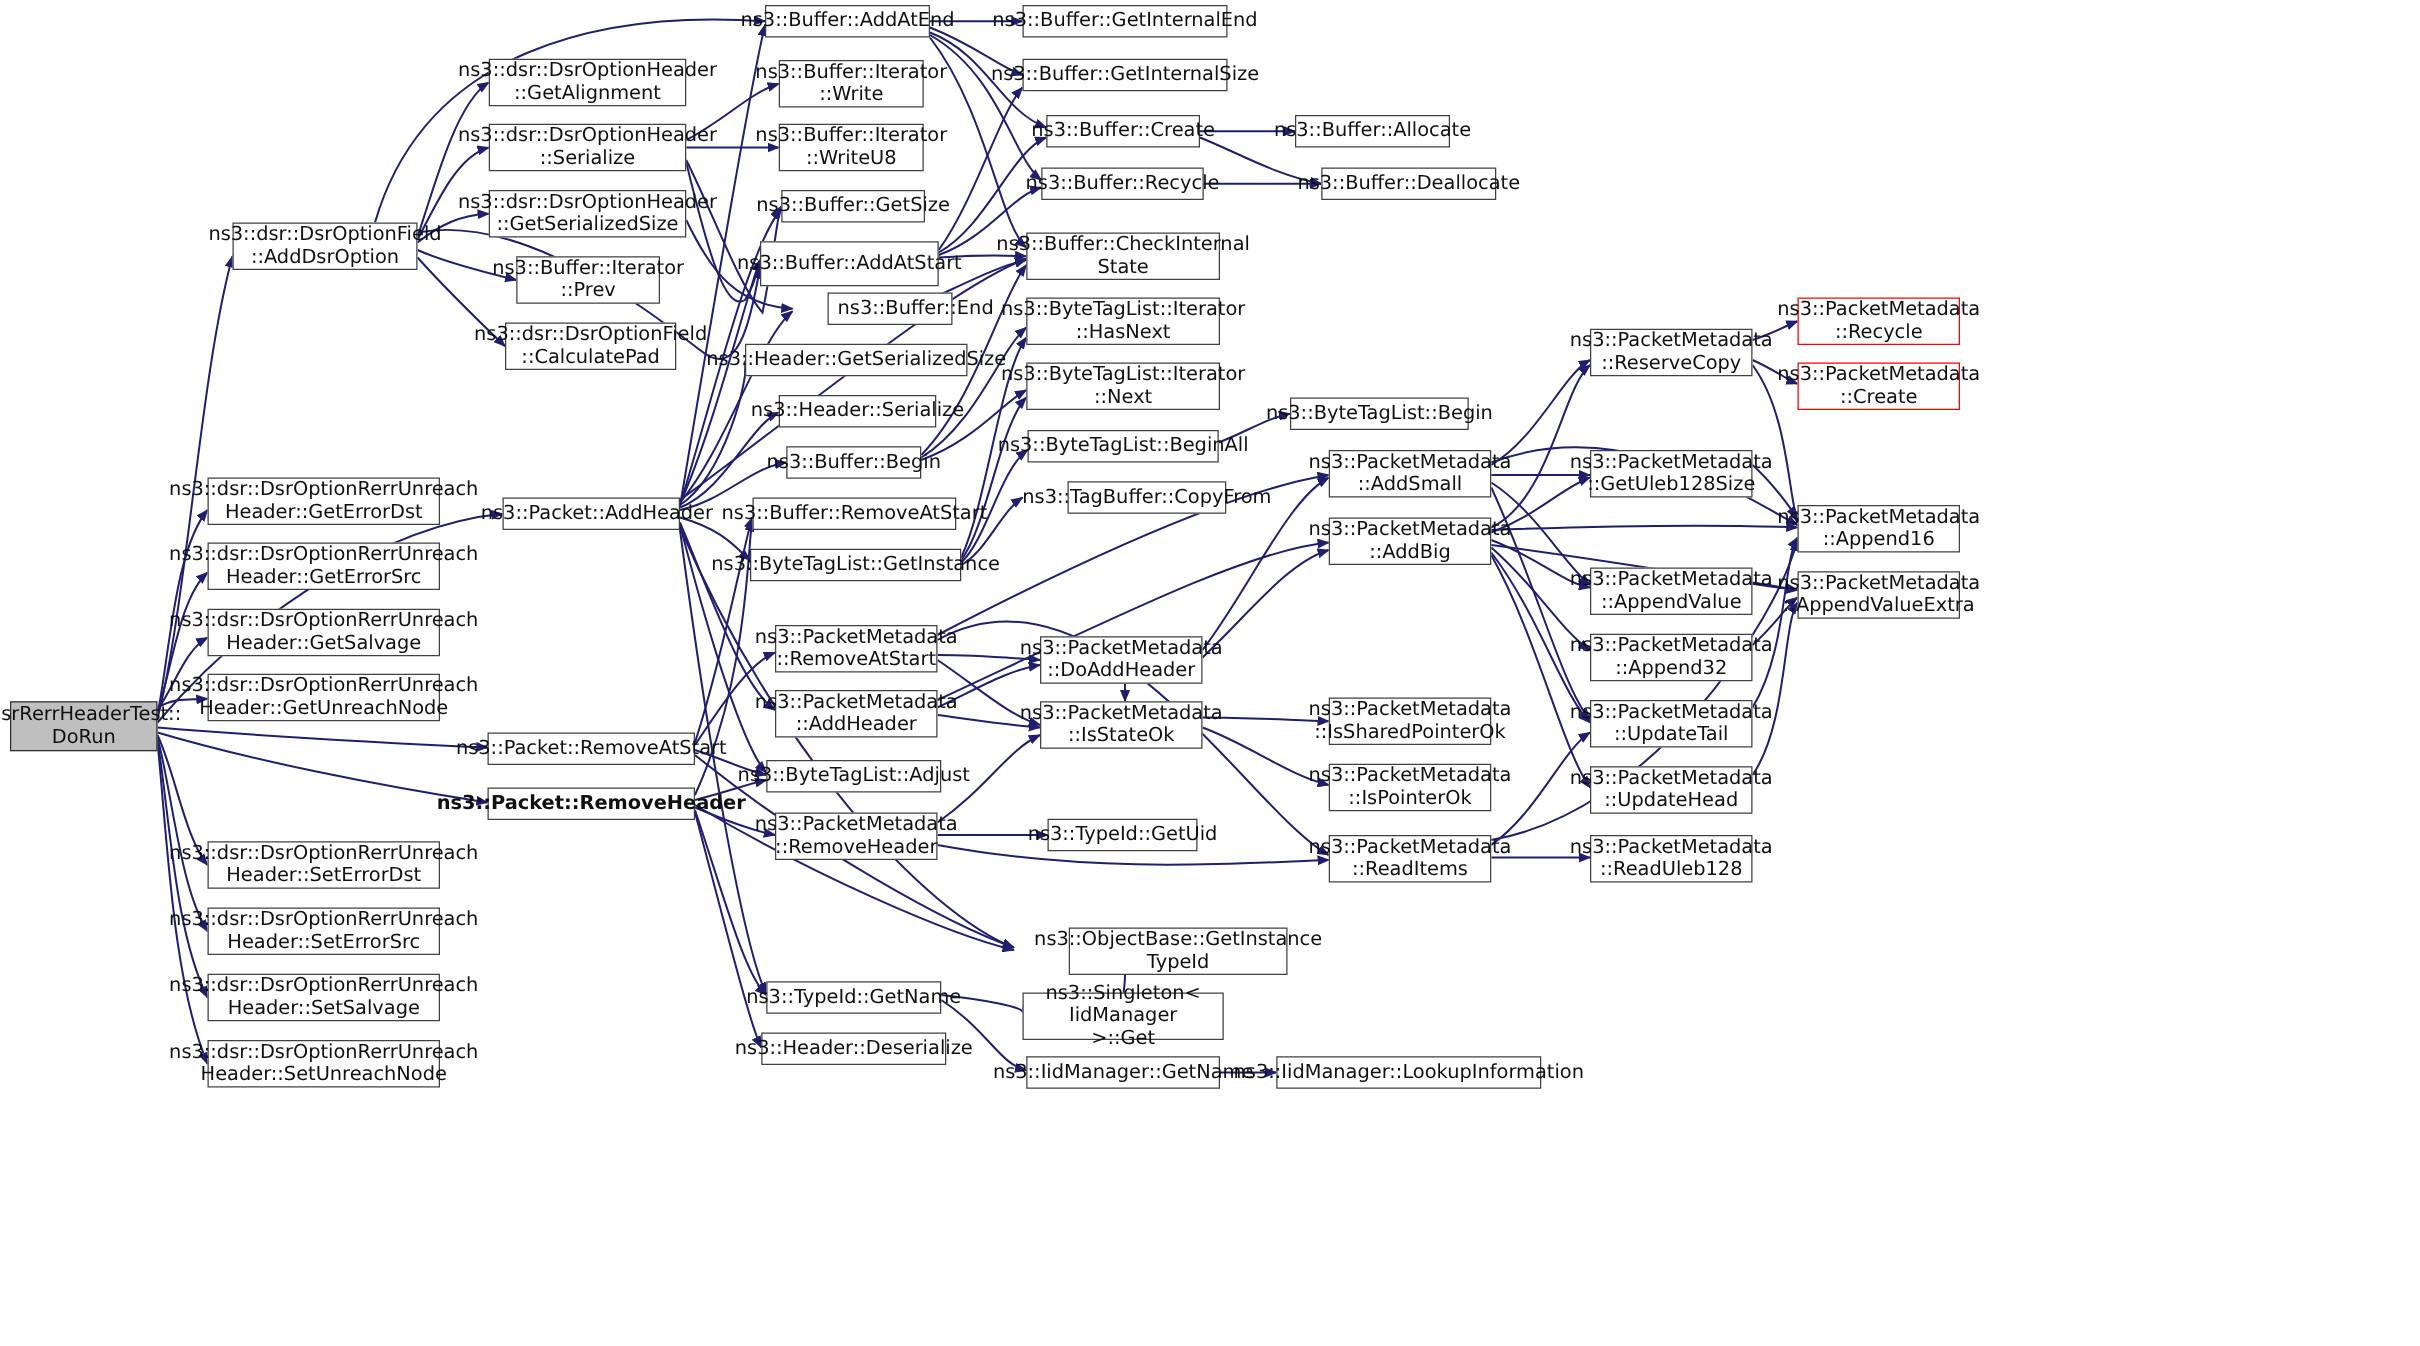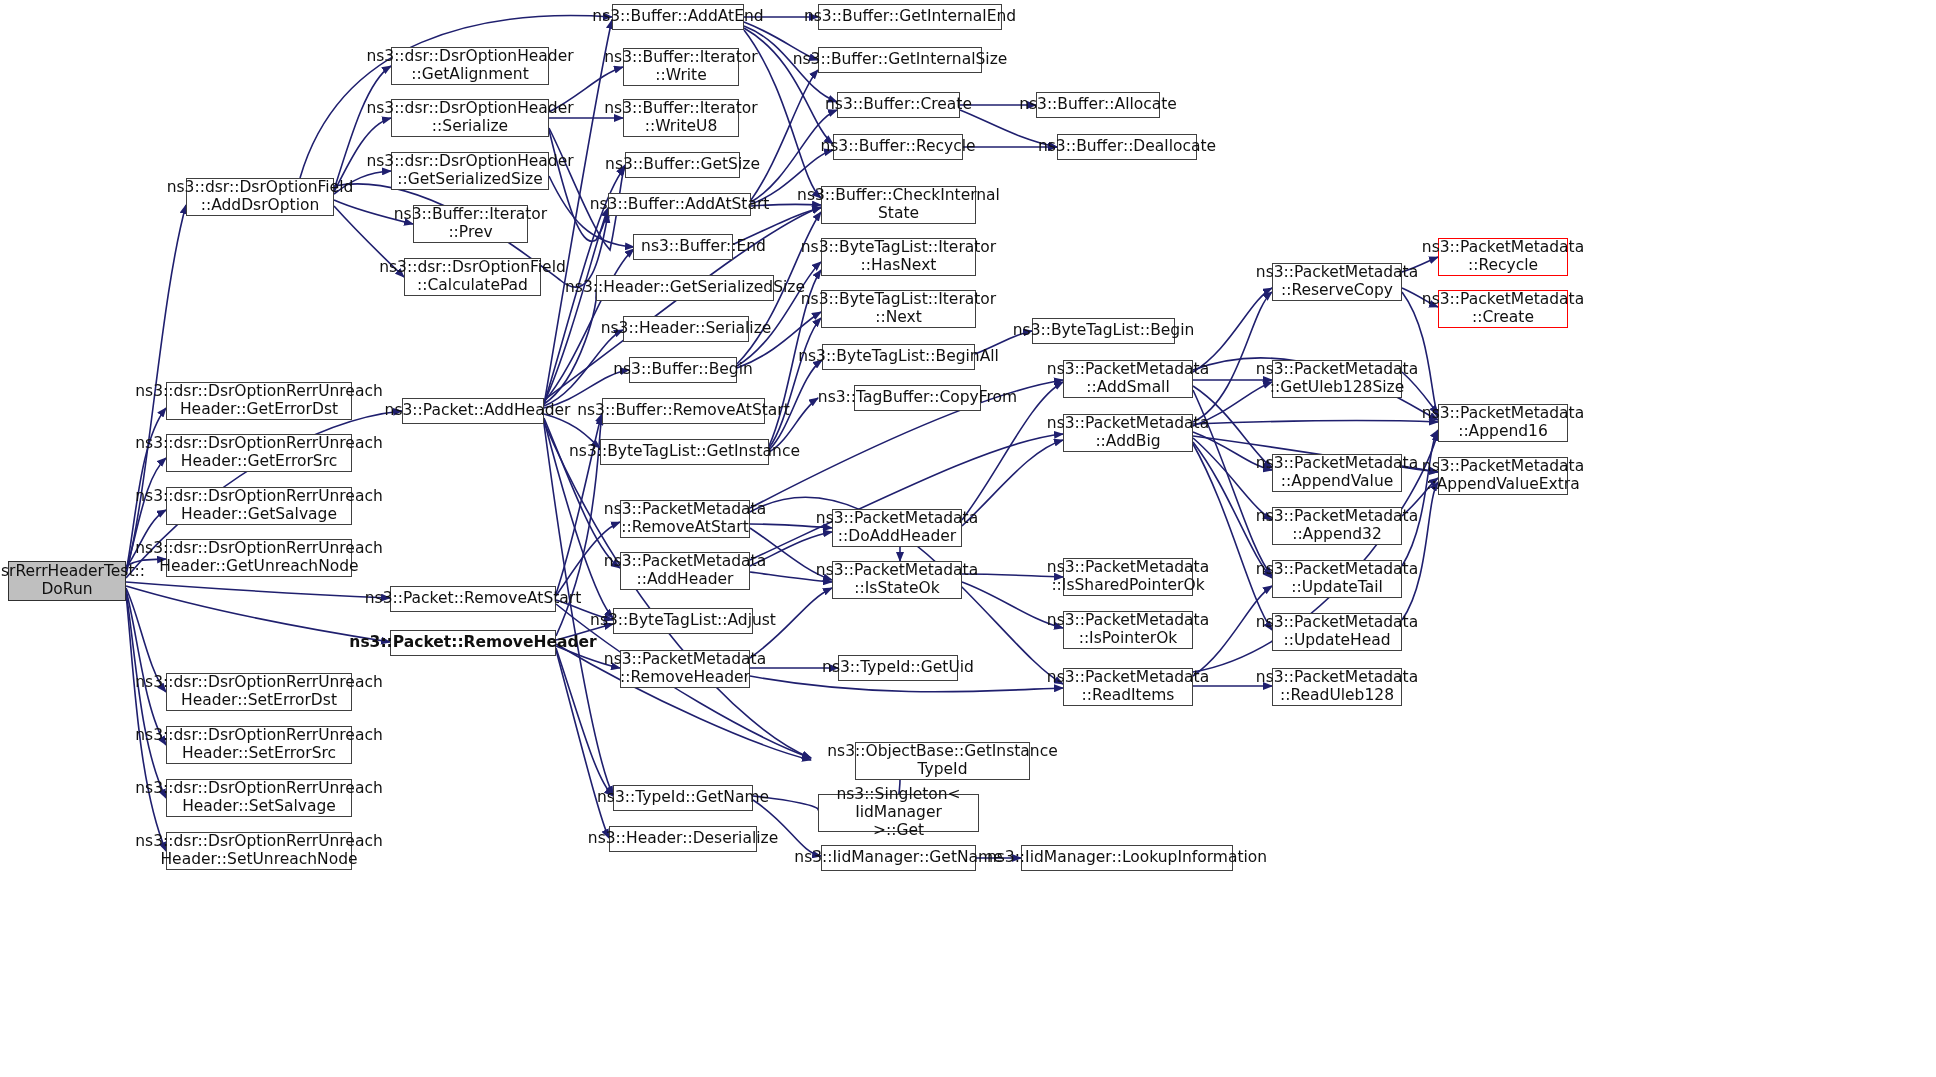--- a/index.html
+++ b/index.html
@@ -205,37 +205,37 @@
 ::CalculatePad</div>
       <div class="node" style="left: 402px; top: 398px; width: 142px; height: 26px; padding-left: 12px;">ns3::Packet::AddHeader</div>
       <div class="node" style="left: 390px; top: 586px; width: 166px; height: 26px;">ns3::Packet::RemoveAtStart</div>
       <div class="node" style="left: 390px; top: 630px; width: 166px; height: 26px; font-weight: bold;">ns3::Packet::RemoveHeader</div>
       <div class="node" style="left: 612px; top: 4px; width: 132px; height: 26px;">ns3::Buffer::AddAtEnd</div>
       <div class="node" style="left: 623px; top: 48px; width: 116px; height: 38px;">ns3::Buffer::Iterator
 ::Write</div>
       <div class="node" style="left: 623px; top: 99px; width: 116px; height: 38px;">ns3::Buffer::Iterator
 ::WriteU8</div>
       <div class="node" style="left: 625px; top: 152px; width: 115px; height: 26px;">ns3::Buffer::GetSize</div>
-      <div class="node" style="left: 608px; top: 193px; width: 143px; height: 23px;">ns3::Buffer::AddAtStart</div>
-      <div class="node" style="left: 633px; top: 234px; width: 100px; height: 26px; padding-left: 44px;">ns3::Buffer::End</div>
+      <div class="node" style="left: 608px; top: 193px; width: 143px; height: 36px;">ns3::Buffer::AddAtStart</div>
+      <div class="node" style="left: 662px; top: 234px; width: 100px; height: 26px; padding-left: 44px;">ns3::Buffer::End</div>
       <div class="node" style="left: 596px; top: 275px; width: 178px; height: 26px;">ns3::Header::GetSerializedSize</div>
       <div class="node" style="left: 623px; top: 316px; width: 126px; height: 26px;">ns3::Header::Serialize</div>
       <div class="node" style="left: 629px; top: 357px; width: 108px; height: 26px;">ns3::Buffer::Begin</div>
       <div class="node" style="left: 602px; top: 398px; width: 163px; height: 26px;">ns3::Buffer::RemoveAtStart</div>
       <div class="node" style="left: 600px; top: 439px; width: 169px; height: 26px;">ns3::ByteTagList::GetInstance</div>
       <div class="node" style="left: 620px; top: 500px; width: 130px; height: 38px;">ns3::PacketMetadata
 ::RemoveAtStart</div>
       <div class="node" style="left: 620px; top: 552px; width: 130px; height: 38px;">ns3::PacketMetadata
 ::AddHeader</div>
       <div class="node" style="left: 613px; top: 608px; width: 140px; height: 26px;">ns3::ByteTagList::Adjust</div>
       <div class="node" style="left: 620px; top: 650px; width: 130px; height: 38px;">ns3::PacketMetadata
 ::RemoveHeader</div>
       <div class="node" style="left: 613px; top: 785px; width: 140px; height: 26px;">ns3::TypeId::GetName</div>
       <div class="node" style="left: 609px; top: 826px; width: 148px; height: 26px;">ns3::Header::Deserialize</div>
-      <div class="node" style="left: 818px; top: 4px; width: 184px; height: 26px;">ns3::Buffer::GetInternalEnd</div>
+      <div class="node" style="left: 818px; top: 4px; width: 164px; height: 26px;">ns3::Buffer::GetInternalEnd</div>
       <div class="node" style="left: 818px; top: 47px; width: 164px; height: 26px;">ns3::Buffer::GetInternalSize</div>
       <div class="node" style="left: 837px; top: 92px; width: 123px; height: 26px;">ns3::Buffer::Create</div>
       <div class="node" style="left: 833px; top: 134px; width: 130px; height: 26px;">ns3::Buffer::Recycle</div>
       <div class="node" style="left: 821px; top: 186px; width: 155px; height: 38px;">ns3::Buffer::CheckInternal
 State</div>
       <div class="node" style="left: 821px; top: 238px; width: 155px; height: 38px;">ns3::ByteTagList::Iterator
 ::HasNext</div>
       <div class="node" style="left: 821px; top: 290px; width: 155px; height: 38px;">ns3::ByteTagList::Iterator
 ::Next</div>
       <div class="node" style="left: 822px; top: 344px; width: 153px; height: 26px;">ns3::ByteTagList::BeginAll</div>

